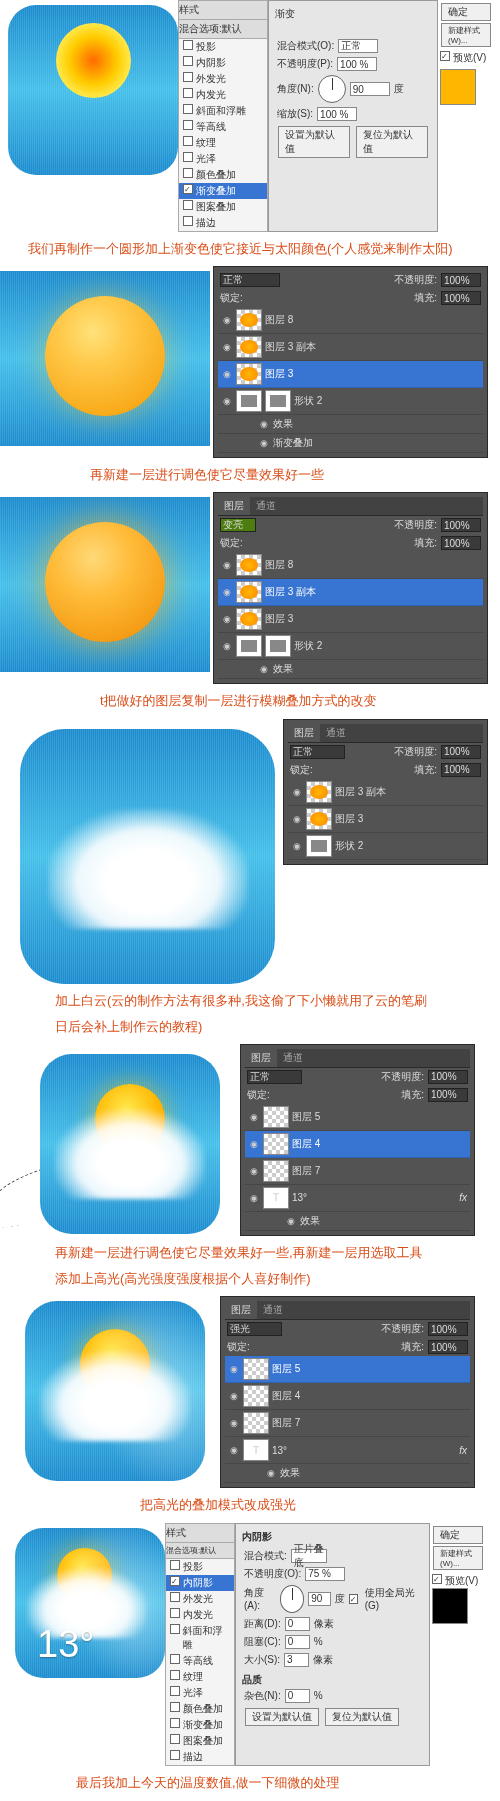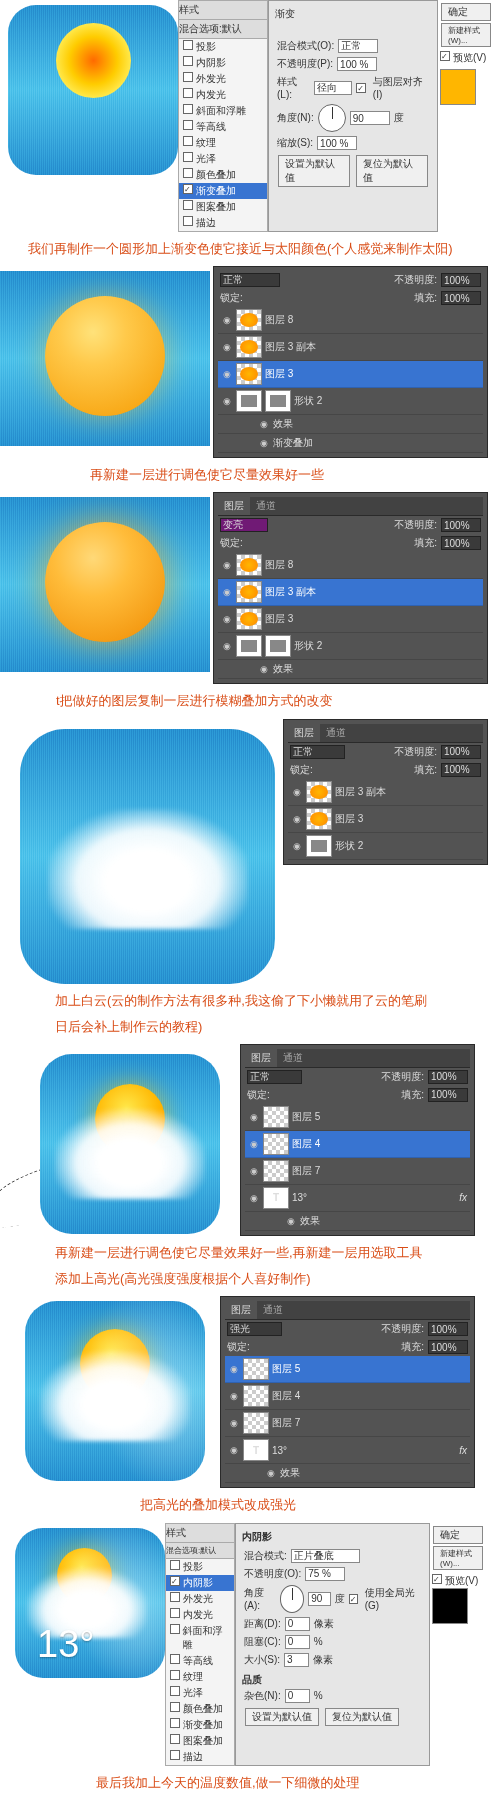--- a/index.html
+++ b/index.html
@@ -127,26 +127,20 @@
       <div style="font-weight:normal;margin-bottom:16px">渐变</div>
       <div class="ctrl-row">
           <span>混合模式(O):</span>
           <span class="mini-input">正常</span>
         </div>
       <div class="ctrl-row">
           <span>不透明度(P):</span>
           <span class="mini-input">100 %</span>
         </div>
       <div class="ctrl-row">
-          <span>样式(L):</span>
-          <span class="mini-input">径向</span>
-          <span class="checkbox on"></span>
-          <span>与图层对齐(I)</span>
-        </div>
-      <div class="ctrl-row">
           <span>角度(N):</span>
           <span class="dial"></span>
           <span class="mini-input">90</span>
           <span>度</span>
         </div>
       <div class="ctrl-row">
           <span>缩放(S):</span>
           <span class="mini-input">100 %</span>
         </div>
       <div class="ctrl-row">
@@ -225,21 +219,21 @@
 <div class="section" style="display:flex;align-items:flex-start">
   <div class="icon-preview brushed p3">
     <div class="sun s3"></div>
   </div>
   <div class="ps-panel" style="width:275px">
     <div class="tab-hdr">
         <span class="act">图层</span>
         <span>通道</span>
       </div>
     <div class="ctrl-row">
-        <span class="mini-input" style="width:48px;background:#701a75;color:#ddd;border-color:#222">变亮</span>
+        <span class="mini-input" style="width:36px;background:#4d7c0f;color:#ddd;border-color:#222">变亮</span>
         <span style="margin-left:auto">不透明度:</span>
         <span class="mini-input" style="background:#3a3a3a;color:#ddd;border-color:#222">100%</span>
       </div>
     <div class="ctrl-row">
         <span>锁定:</span>
         <span style="margin-left:auto">填充:</span>
         <span class="mini-input" style="background:#3a3a3a;color:#ddd;border-color:#222">100%</span>
       </div>
     <div class="ps-row">
         <span class="eye"></span>
@@ -271,21 +265,21 @@
           <span class="thumb-shape"></span>
         </span>
         <span>形状 2</span>
       </div>
     <div class="ps-row" style="padding-left:40px">
         <span class="eye"></span>
         <span>效果</span>
       </div>
   </div>
 </div>
-<div class="step-text" style="padding-left:56px">t把做好的图层复制一层进行模糊叠加方式的改变</div>
+<div class="step-text" style="padding-left:100px">t把做好的图层复制一层进行模糊叠加方式的改变</div>
 
 <div class="section" style="display:flex;align-items:flex-start">
   <div class="icon-preview brushed p4">
     <div class="cloud c4"></div>
   </div>
   <div class="ps-panel" style="width:205px;margin-left:8px">
     <div class="tab-hdr">
         <span class="act">图层</span>
         <span>通道</span>
       </div>
@@ -483,21 +477,21 @@
         </div>
       <div class="itm">
           <span class="checkbox"></span>
           <span>描边</span>
         </div>
     </div>
     <div class="ps-light" style="width:195px">
       <div style="font-weight:bold;margin-bottom:3px">内阴影</div>
       <div class="ctrl-row">
           <span>混合模式:</span>
-          <span class="mini-input" style="width:69px">正片叠底</span>
+          <span class="mini-input" style="width:36px">正片叠底</span>
         </div>
       <div class="ctrl-row">
           <span>不透明度(O):</span>
           <span class="mini-input">75 %</span>
         </div>
       <div class="ctrl-row">
           <span>角度(A):</span>
           <span class="dial"></span>
           <span class="mini-input" style="width:25px">90</span>
           <span>度</span>
@@ -531,14 +525,14 @@
         </div>
     </div>
     <div style="width:55px;padding:2px">
       <div class="btn" style="width:50px">确定</div>
       <div class="btn" style="width:50px;font-size:8px">新建样式(W)...</div>
       <div style="margin-top:3px"><span class="checkbox on"></span><span>预览(V)</span></div>
       <div class="swatch" style="background:#000"></div>
     </div>
   </div>
 </div>
-<div class="step-text" style="padding-left:96px">最后我加上今天的温度数值,做一下细微的处理</div>
+<div class="step-text" style="padding-left:76px">最后我加上今天的温度数值,做一下细微的处理</div>
 <div class="step-text" style="padding-left:115px;padding-top:0">这样就完成了手机天气UI制作练习了</div>
 
 </body></html>

